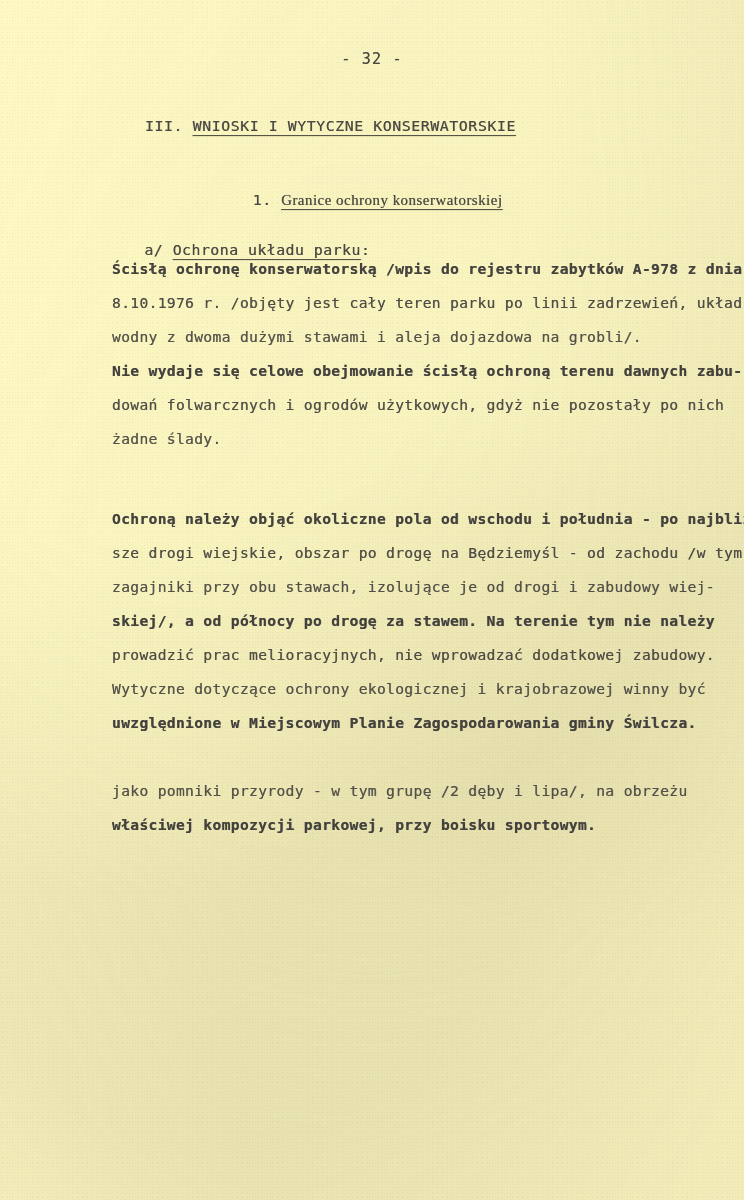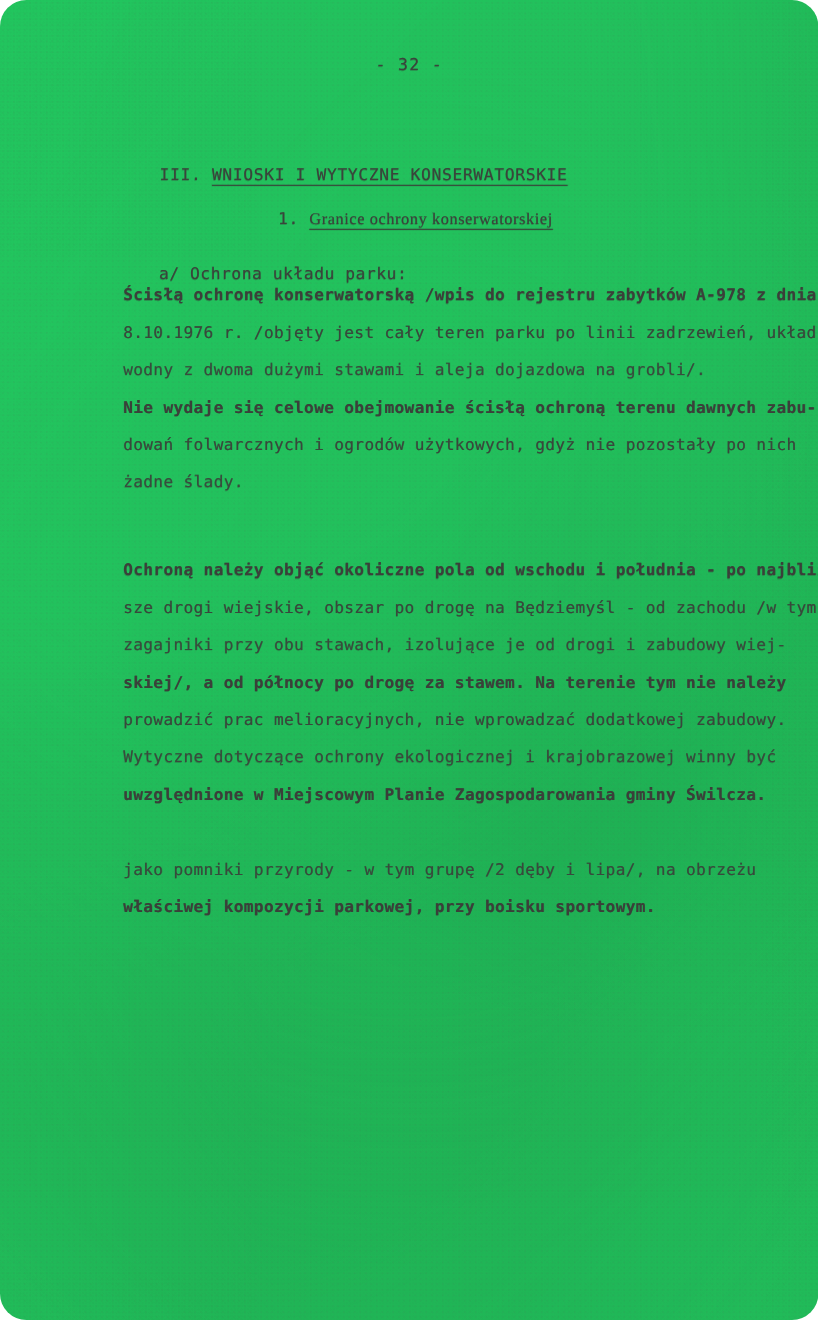--- a/index.html
+++ b/index.html
@@ -6,24 +6,23 @@
     margin: 0;
     padding: 0;
     background: #ffffff;
   }
 
   #page {
     position: relative;
     width: 744px;
     height: 1200px;
     overflow: hidden;
-    background: #22c55e;
+    background: #fef9c3;
     font-family: "DejaVu Sans Mono", "Liberation Mono", monospace;
     color: #3b3a38;
-    border-radius: 24px;
   }
 
   
   #page::before {
     content: "";
     position: absolute;
     inset: 0;
     pointer-events: none;
     background:
       radial-gradient(circle at 14% 9%,  rgba(255,255,255,0.75) 0 34%, rgba(0,0,0,0) 62%),
@@ -73,21 +72,21 @@
     left: 0;
     width: 744px;
     text-align: center;
     top: 52px;
     font-size: 15px;
     letter-spacing: 1.2px;
   }
 
   .roman-head {
     left: 88px;
-    top: 138px;
+    top: 104px;
     font-size: 14.8px;
     letter-spacing: 0.6px;
   }
   .roman-head .label { }
   .roman-head .ul {
     text-decoration: underline;
     text-decoration-thickness: 1.3px;
     text-underline-offset: 3.5px;
     text-decoration-color: rgba(58,57,55,0.82);
   }
@@ -105,20 +104,21 @@
     text-decoration-color: rgba(58,57,55,0.82);
     font-family: Liberation Serif, serif;
   }
 
   .item-head {
     left: 88px;
     font-size: 14.8px;
     letter-spacing: 0.5px;
   }
   .item-head .ul {
+    text-decoration: underline;
     text-decoration-thickness: 1.3px;
     text-underline-offset: 3.5px;
     text-decoration-color: rgba(58,57,55,0.82);
   }
 
   .body-line {
     left: 112px;
   }
 
   

